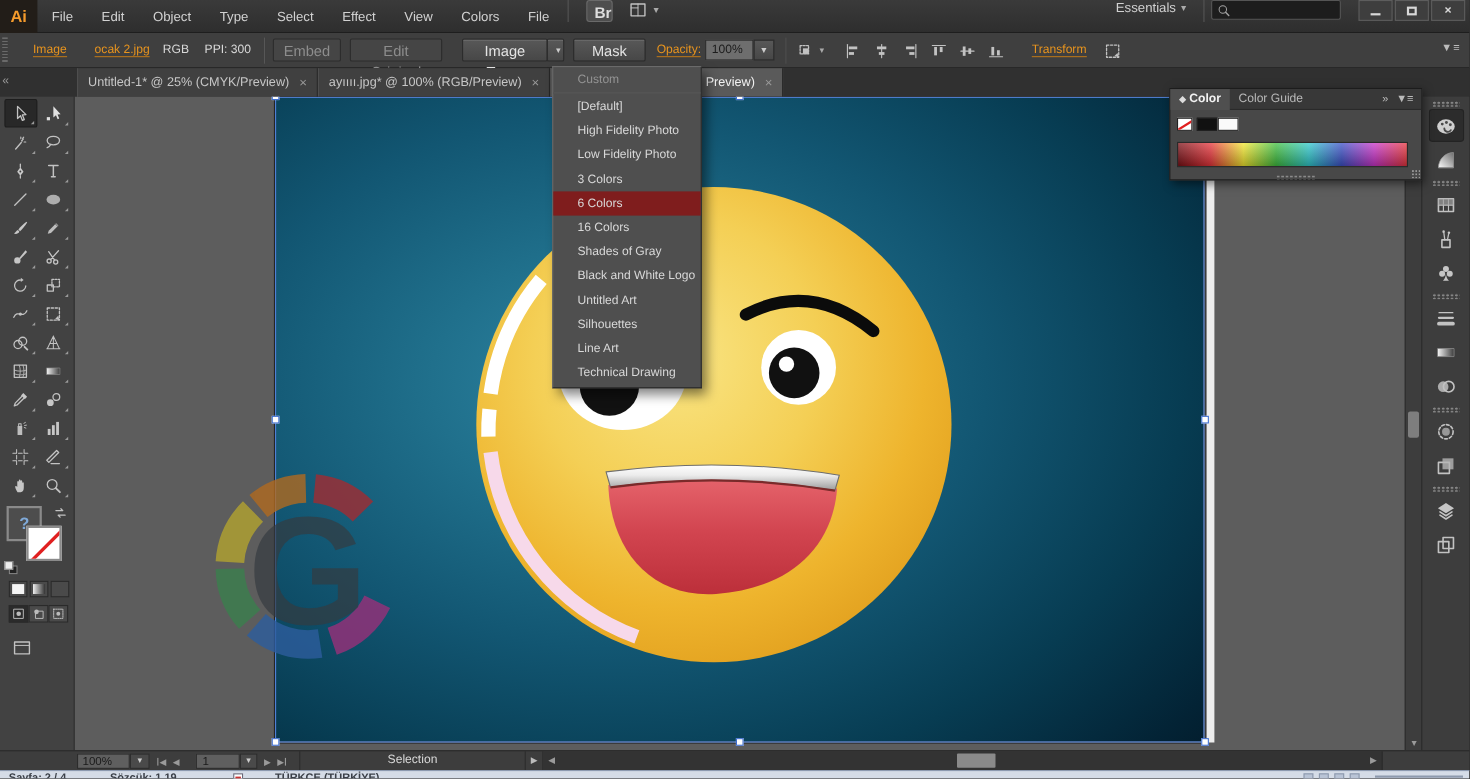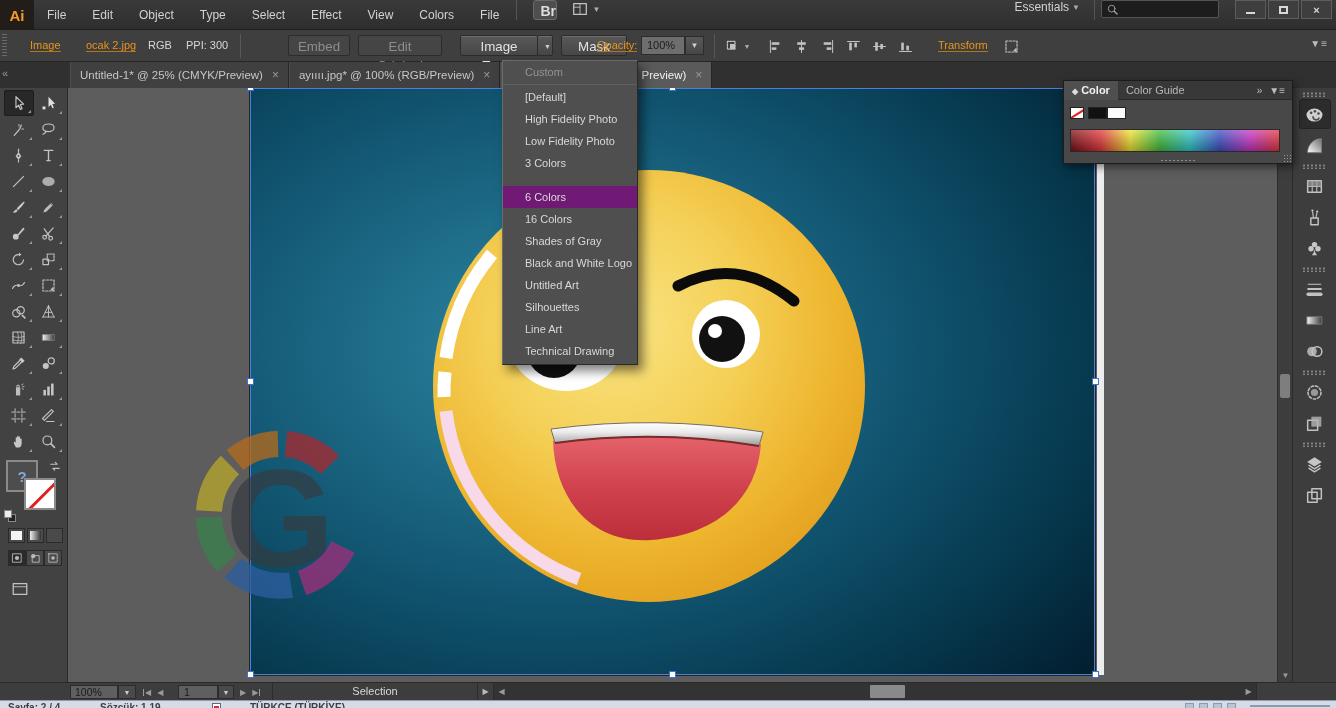--- a/index.html
+++ b/index.html
@@ -33,21 +33,21 @@
 
   
   .controlbar{position:absolute;left:0;top:30px;width:1336px;height:32px;background:#3f3f3f;
               border-bottom:1px solid #262626;font-size:11px;}
   .cb-grip{position:absolute;left:2px;top:4px;width:5px;height:24px;
            background:repeating-linear-gradient(#6a6a6a 0 1px,transparent 1px 3px);}
   .cb-link{position:absolute;top:9px;color:#e8941e;border-bottom:1px solid #b5741a;cursor:pointer;}
   .cb-text{position:absolute;top:9px;color:#d8d8d8;}
   .cb-btn{position:absolute;top:5px;height:21px;background:linear-gradient(#585858,#474747);
           border:1px solid #2c2c2c;box-shadow:inset 0 1px 0 #6e6e6e;border-radius:2px;
-          color:#e2e2e2;text-align:center;line-height:19px;margin-left:40px;}
+          color:#e2e2e2;text-align:center;line-height:19px;}
   .cb-btn.disabled{color:#8d8d8d;background:#454545;box-shadow:none;}
   .cb-combo{position:absolute;top:6px;height:19px;background:#6e6e6e;border:1px solid #2c2c2c;
             color:#1c1c1c;line-height:17px;padding-left:5px;}
   .cb-combo-arrow{position:absolute;top:6px;height:19px;width:19px;background:linear-gradient(#585858,#474747);
             border:1px solid #2c2c2c;color:#ccc;font-size:8px;text-align:center;line-height:18px;}
   .cb-sep{position:absolute;top:4px;width:1px;height:24px;background:#2c2c2c;border-right:1px solid #575757;}
   .cb-iconrow{position:absolute;top:6px;display:flex;}
   .cb-icon{width:26px;height:20px;display:flex;align-items:center;justify-content:center;}
   .cb-icon .icon{width:17px;height:17px;}
   .panel-menu{position:absolute;right:8px;top:8px;color:#bbb;font-size:10px;letter-spacing:1px;}
@@ -142,21 +142,21 @@
         background-image:radial-gradient(circle,#9a9a9a .9px,transparent 1px);background-size:3px 3px;}
   .cp-grip-bottom{position:absolute;left:96px;bottom:0px;width:36px;height:4px;
         background-image:radial-gradient(circle,#8a8a8a .9px,transparent 1px);background-size:4px 3px;}
 
   
   .trace-menu{position:absolute;left:502px;top:60px;width:136px;z-index:20;background:#4f4f4f;
               border:1px solid #6a6a6a;border-bottom-color:#2a2a2a;border-right-color:#2a2a2a;
               box-shadow:5px 6px 10px rgba(0,0,0,.5);padding-bottom:2px;}
   .t-item{height:22px;line-height:22px;padding-left:22px;font-size:11px;color:#d8d8d8;white-space:nowrap;}
   .t-item.disabled{color:#939393;}
-  .t-item.highlighted{background:#701a75;margin-top:12px;}
+  .t-item.highlighted{background:#7f1d1d;}
   .t-sep{height:1px;background:#3a3a3a;border-bottom:1px solid #606060;margin:1px 0;}
 
   
   .statusbar{position:absolute;left:0;top:682px;width:1336px;height:18px;background:#3d3d3d;
              border-top:1px solid #2a2a2a;font-size:11px;}
   .sb-zoom{position:absolute;left:70px;top:2px;width:48px;height:14px;background:#5f5f5f;
            border:1px solid #2c2c2c;color:#1a1a1a;font-size:10.5px;line-height:12px;padding-left:4px;}
   .sb-zoom-arrow{position:absolute;left:118px;top:2px;width:18px;height:14px;background:#4a4a4a;
            border:1px solid #2c2c2c;color:#ccc;font-size:7px;text-align:center;line-height:13px;}
   .sb-nav{position:absolute;left:142px;top:2px;display:flex;align-items:center;height:14px;color:#9a9a9a;font-size:8px;}

